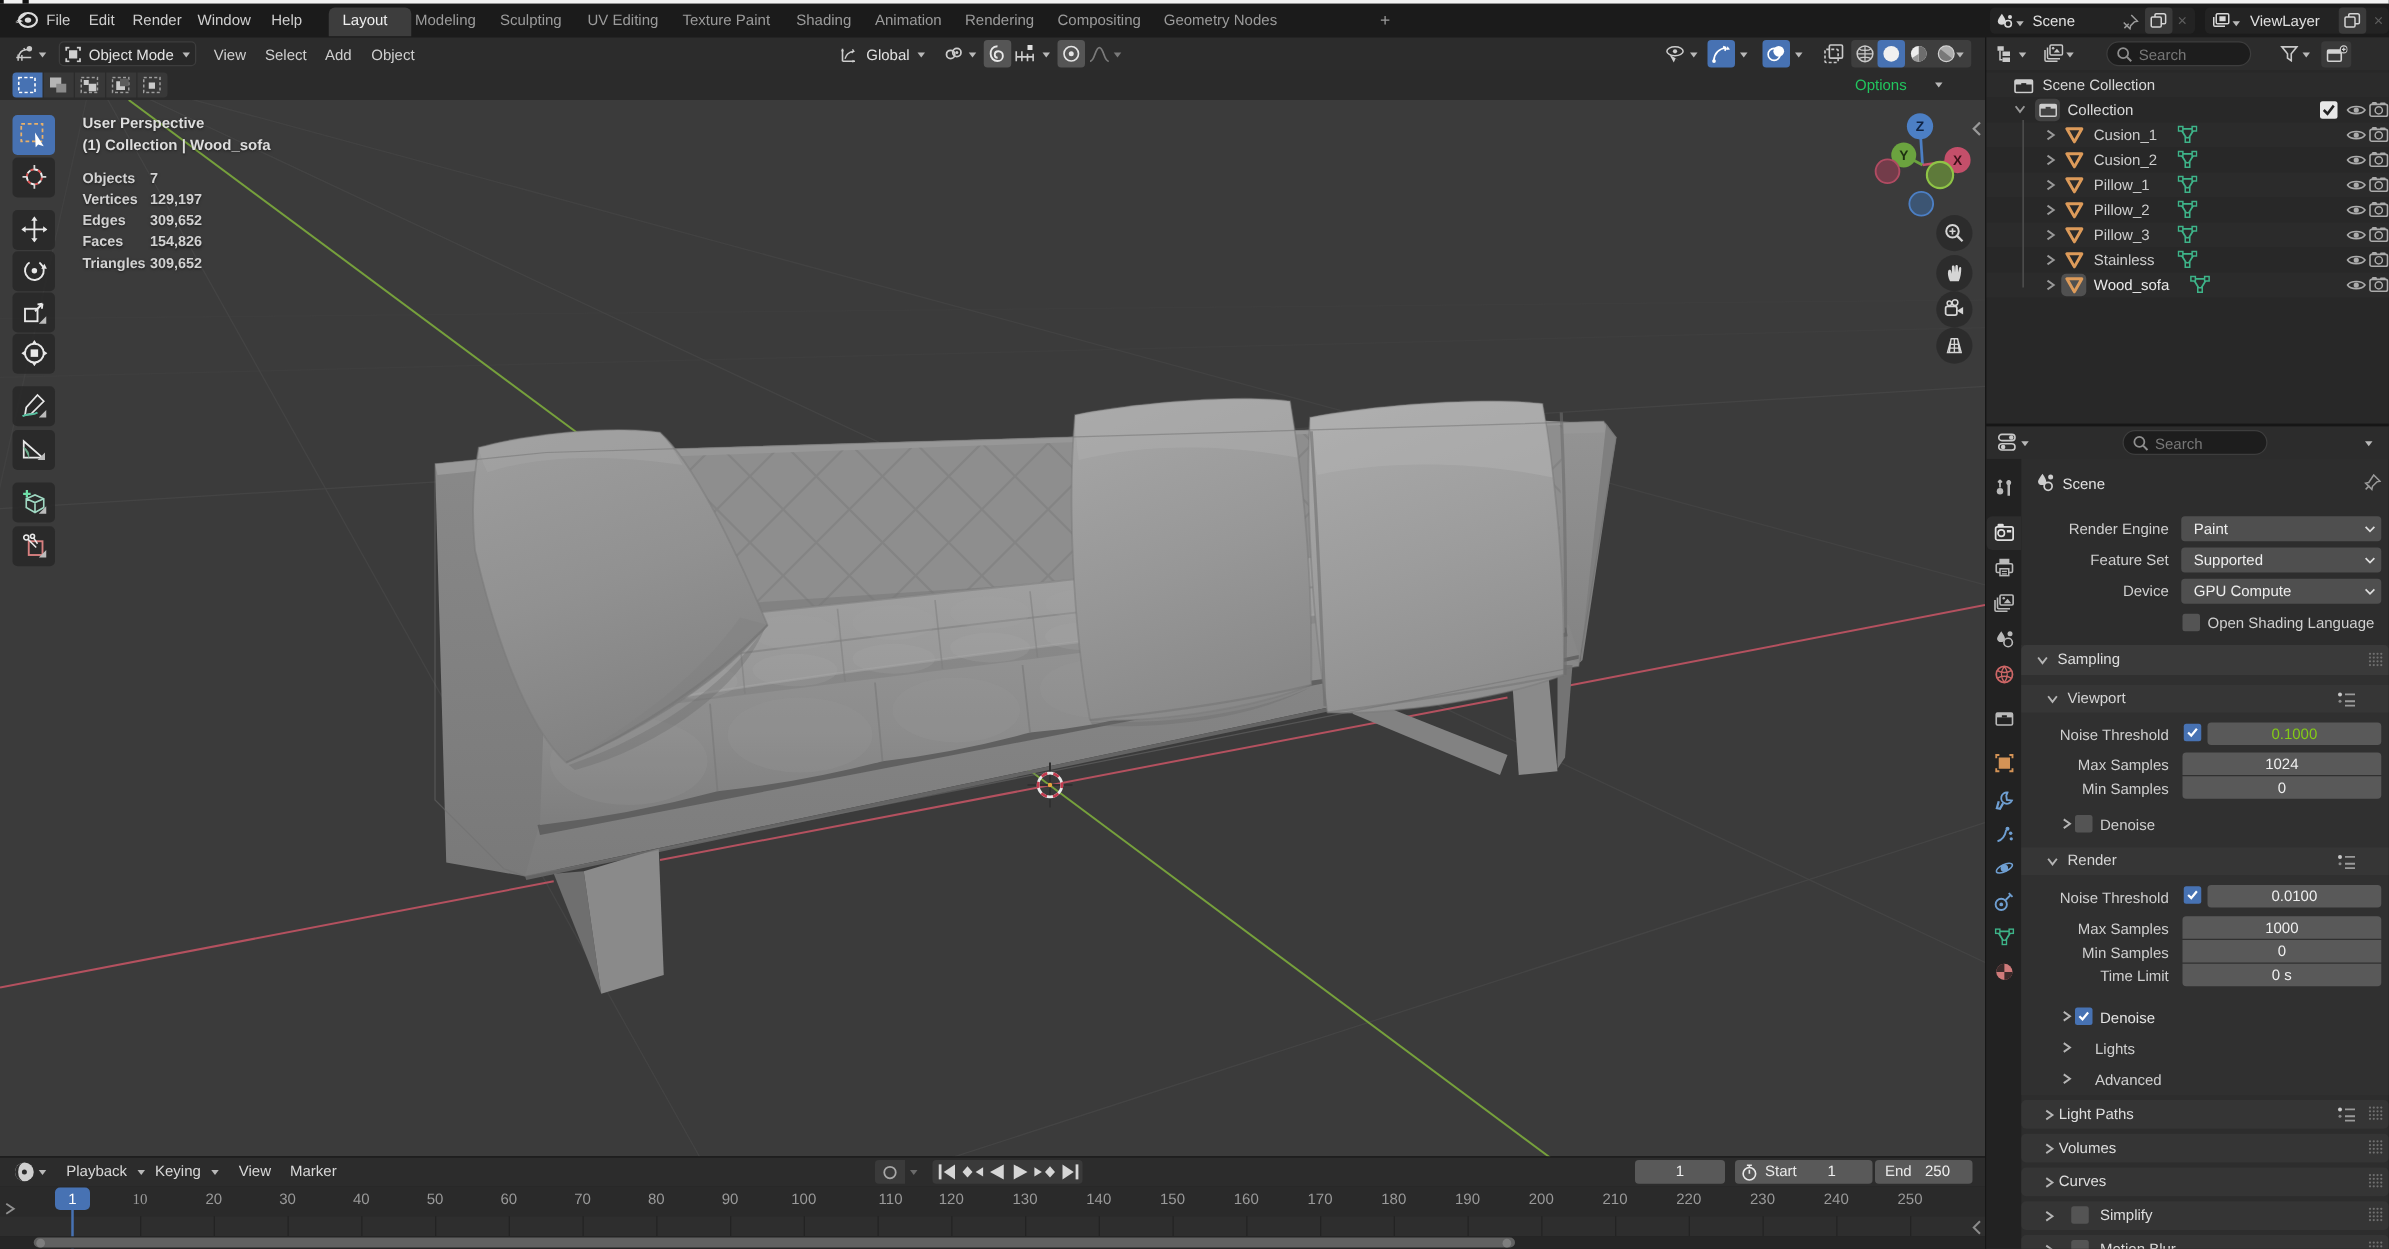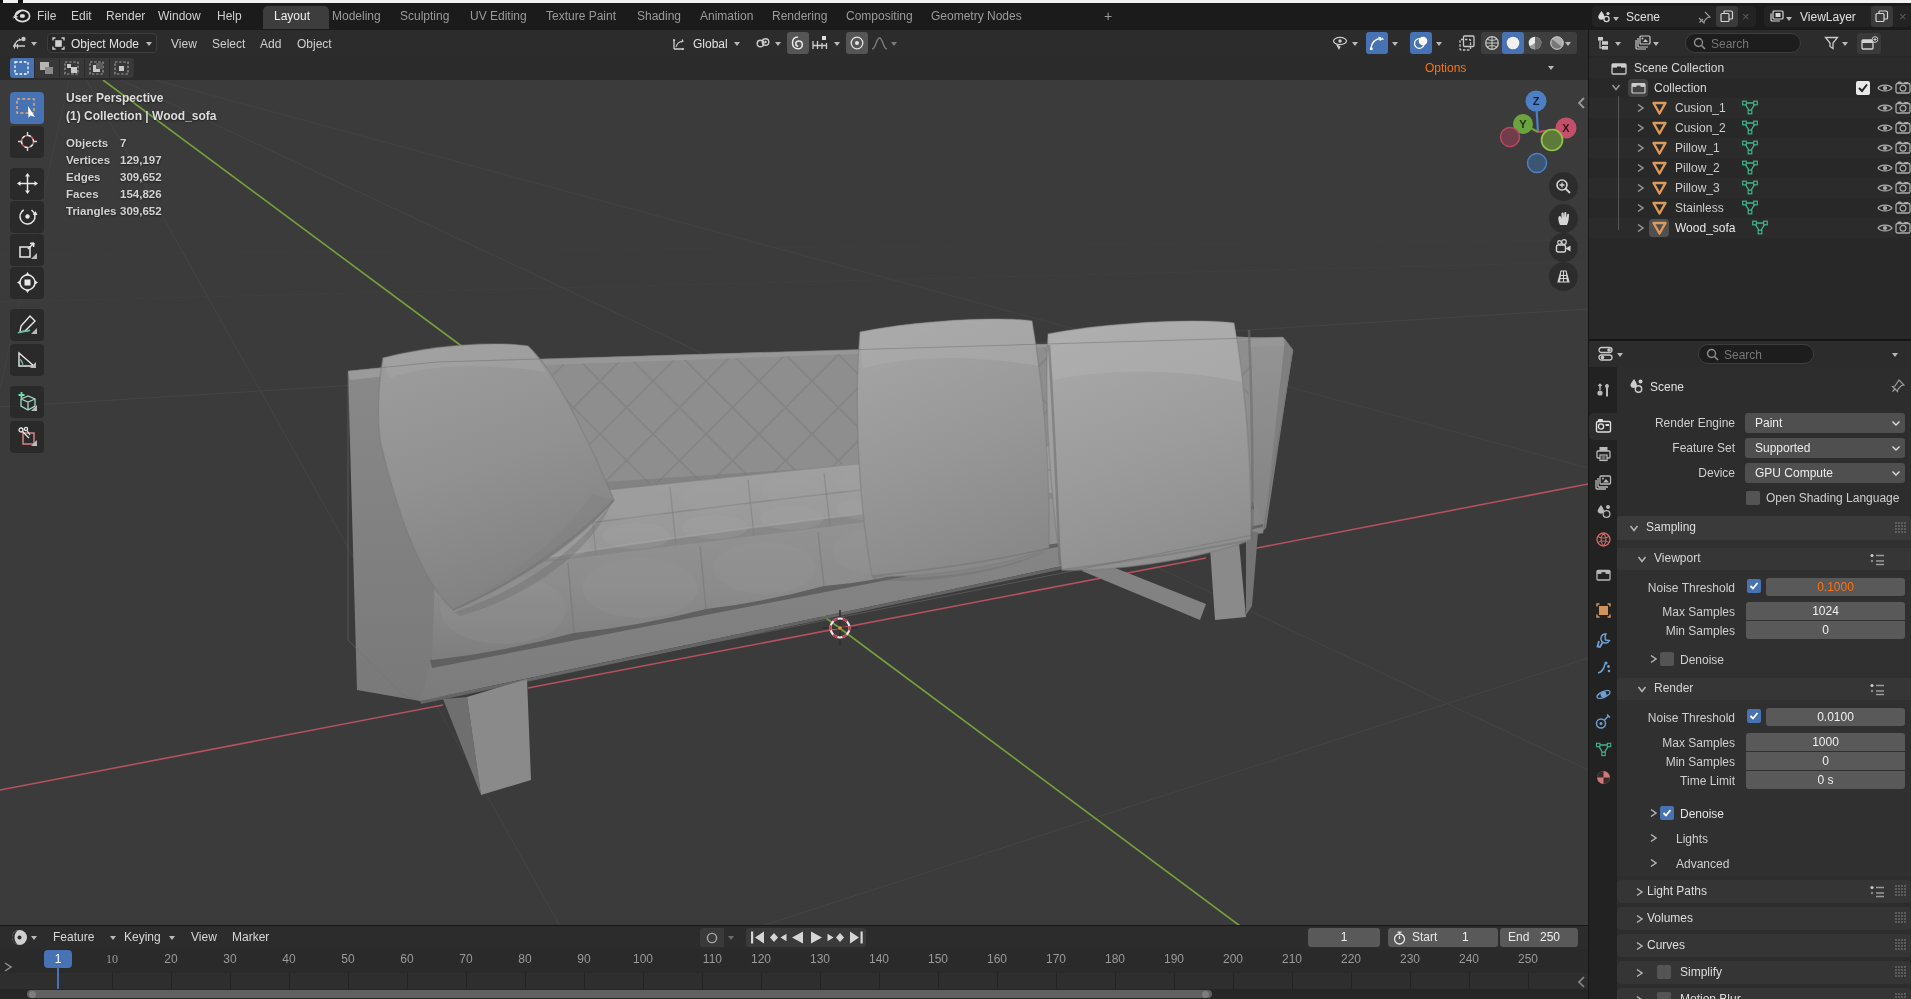--- a/index.html
+++ b/index.html
@@ -203,21 +203,21 @@
     <svg class="abs" style="left:89px;top:5px;" width="15" height="14" viewBox="0 0 15 14">
       <rect x="1" y="1" width="13" height="12" fill="none" stroke="#9e9e9e" stroke-width="1.2" stroke-dasharray="2.4 1.8"></rect>
       <rect x="4" y="4" width="7" height="7" fill="#c9c9c9"></rect>
       <rect x="7" y="2" width="7" height="6" fill="#5c5c5c"></rect>
     </svg>
     <div class="abs" style="left:110px;top:2px;width:24px;height:20px;background:#383838;border-radius:0 3px 3px 0;"></div>
     <svg class="abs" style="left:114px;top:5px;" width="15" height="14" viewBox="0 0 15 14">
       <rect x="1" y="1" width="13" height="12" fill="none" stroke="#9e9e9e" stroke-width="1.2" stroke-dasharray="2.4 1.8"></rect>
       <rect x="5" y="5" width="5" height="5" fill="#c9c9c9"></rect>
     </svg>
-    <div class="abs txt" style="left:1425px;top:5px;color:#f97316;">Options</div>
+    <div class="abs txt" style="left:1484px;top:5px;color:#22c55e;">Options</div>
     <div class="tri abs" style="left:1548px;top:10px;"></div>
   </div>
 
   <div id="view3d" class="abs" style="left:0;top:80px;width:1588px;height:846px;background:#3b3b3b;overflow:hidden;">
       <svg class="abs" style="left:0;top:0;" width="1588" height="846" viewBox="0 80 1588 846">
         <defs>
 <linearGradient id="gArm" x1="0" y1="0" x2="0" y2="1">
             <stop offset="0" stop-color="#898989"></stop>
             <stop offset="1" stop-color="#797979"></stop>
           </linearGradient>
@@ -549,21 +549,21 @@
 
   <div id="timeline" class="abs" style="left:0;top:926px;width:1588px;height:73px;background:#262626;">
 
     <div class="abs" style="left:0;top:0;width:1588px;height:23px;background:#2c2c2c;"></div>
     <svg class="abs" style="left:11px;top:3px;" width="17" height="17" viewBox="0 0 17 17">
       <circle cx="8.5" cy="8.5" r="7.5" fill="#d0d0d0"></circle>
       <path d="M8.5 1 A7.5 7.5 0 0 0 8.5 16 A5 7.5 0 0 1 8.5 1" fill="#2c2c2c"></path>
       <circle cx="8.5" cy="8.5" r="2" fill="#2c2c2c"></circle>
     </svg>
     <div class="tri abs" style="left:31px;top:10px;"></div>
-    <div class="abs txt" style="left:53px;top:4px;color:#d8d8d8;">Feature</div>
+    <div class="abs txt" style="left:53px;top:4px;color:#d8d8d8;">Playback</div>
     <div class="tri abs" style="left:110px;top:10px;"></div>
     <div class="abs txt" style="left:124px;top:4px;color:#d8d8d8;">Keying</div>
     <div class="tri abs" style="left:169px;top:10px;"></div>
     <div class="abs txt" style="left:191px;top:4px;color:#d8d8d8;">View</div>
     <div class="abs txt" style="left:232px;top:4px;color:#d8d8d8;">Marker</div>
 
     <div class="abs" style="left:700px;top:2px;width:24px;height:19px;background:#3a3a3a;border-radius:3px 0 0 3px;"></div>
     <svg class="abs" style="left:706px;top:6px;" width="12" height="12" viewBox="0 0 12 12">
         <circle cx="6" cy="6" r="4.6" fill="none" stroke="#a8a8a8" stroke-width="1.4"></circle>
       </svg>
@@ -1066,21 +1066,21 @@
         <circle cx="2" cy="2.5" r="1.6" fill="#c9c9c9"></circle>
         <circle cx="2" cy="8" r="1.2" fill="#8a8a8a"></circle>
         <path d="M6 2.5 H14 M6 8 H14 M6 11.5 H14" stroke="#9a9a9a" stroke-width="1.5"></path>
       </svg>
       <div class="abs txt" style="left:30px;top:240px;width:116px;text-align:right;color:#cfcfcf;">Noise Threshold</div>
       <div class="abs" style="left:158px;top:238px;width:14px;height:14px;background:#4772b3;border-radius:2px;"></div>
       <svg class="abs" style="left:158px;top:238px;" width="14" height="14" viewBox="0 0 14 14">
         <path d="M3.5 7 L6 9.5 L10.5 4" fill="none" stroke="#fff" stroke-width="1.8"></path>
       </svg>
       <div class="abs" style="left:177px;top:237px;width:139px;height:18px;background:#595959;border-radius:3px;"></div>
-      <div class="abs txt" style="left:177px;top:239px;width:139px;text-align:center;color:#f97316;">0.1000</div>
+      <div class="abs txt" style="left:177px;top:239px;width:139px;text-align:center;color:#84cc16;">0.1000</div>
       <div class="abs txt" style="left:30px;top:264px;width:116px;text-align:right;color:#cfcfcf;">Max Samples</div>
       <div class="abs" style="left:157px;top:261px;width:159px;height:18px;background:#595959;border-radius:3px 3px 0 0;"></div>
       <div class="abs txt" style="left:157px;top:263px;width:159px;text-align:center;color:#f0f0f0;">1024</div>
       <div class="abs txt" style="left:30px;top:283px;width:116px;text-align:right;color:#cfcfcf;">Min Samples</div>
       <div class="abs" style="left:157px;top:280px;width:159px;height:18px;background:#595959;border-radius:0 0 3px 3px;"></div>
       <div class="abs txt" style="left:157px;top:282px;width:159px;text-align:center;color:#f0f0f0;">0</div>
       <svg class="abs" style="left:60px;top:313px;" width="9" height="10" viewBox="0 0 9 10">
         <path d="M2 1.5 L7 5 L2 8.5" fill="none" stroke="#b5b5b5" stroke-width="1.5"></path>
       </svg>
       <div class="abs" style="left:71px;top:311px;width:14px;height:14px;background:#545454;border-radius:2px;"></div>

